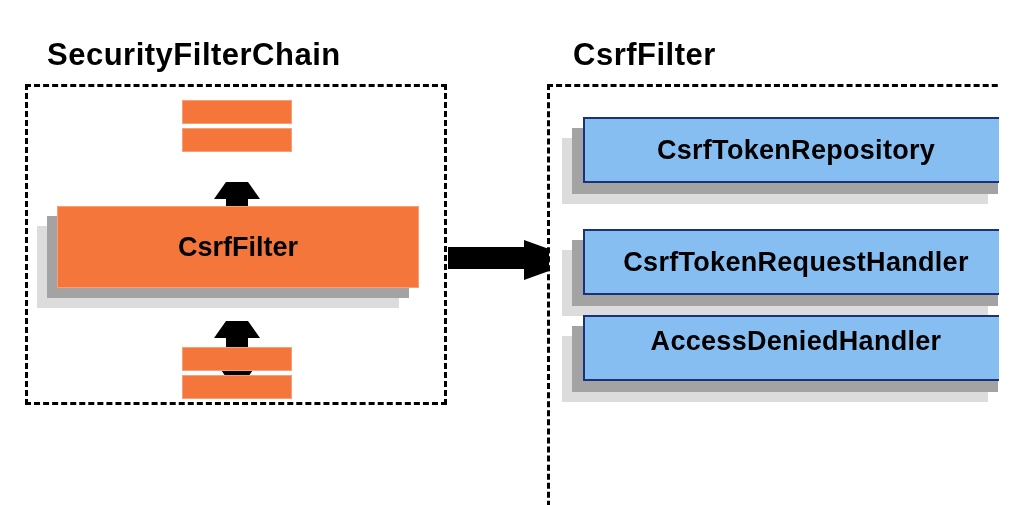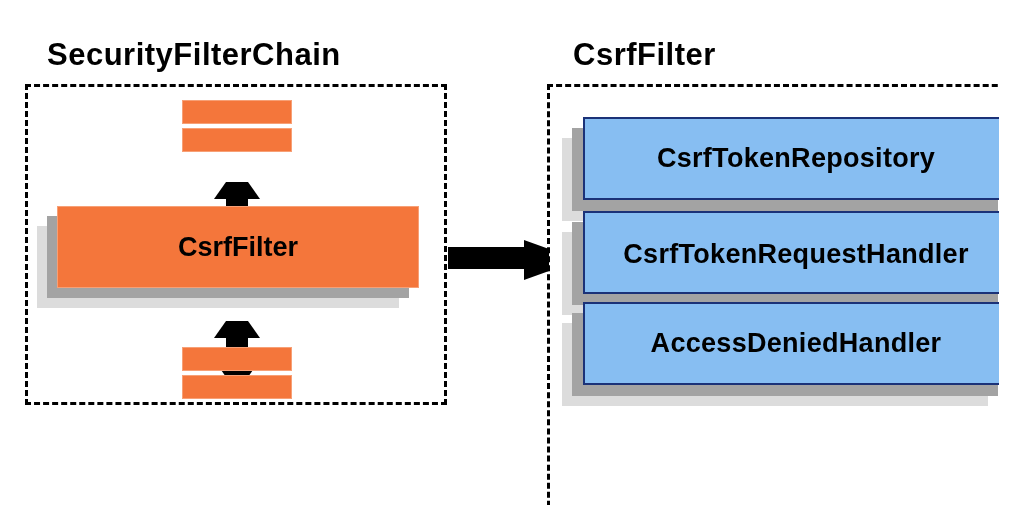--- a/index.html
+++ b/index.html
@@ -46,29 +46,29 @@
   
   .h-line { position:absolute; left:426px; top:225px; width:78px; height:3px; background:#000; }
   .h-head {
     position:absolute; left:502px; top:218px; width:0; height:0;
     border-top:9px solid transparent; border-bottom:9px solid transparent;
     border-left:25px solid #000;
   }
 
   
   .component-box {
-    position:absolute; left:561px; width:426px; height:83px;
+    position:absolute; left:561px; width:426px; height:66px;
     background:var(--blue-fill); border:2px solid var(--blue-border);
     box-shadow:-11px 11px 0 var(--shadow-dark), -21px 21px 0 var(--shadow-light);
     display:flex; align-items:center; justify-content:center;
     font-size:27px; font-weight:bold; color:#000; letter-spacing:0.3px;
   }
   .cb-1 { top:95px; }
-  .cb-2 { top:189px;align-items:flex-end; }
-  .cb-3 { top:280px; }
+  .cb-2 { top:207px; }
+  .cb-3 { top:293px;align-items:flex-end; }
   .cb-4 { top:393px; }
 </style>
 </head>
 <body>
 
 <div class="canvas">
 
   <div class="section-title" style="left:14px; top:4px;">SecurityFilterChain</div>
 
   <div class="dashed-box" style="left:3px; top:62px; width:422px; height:321px;"></div>

